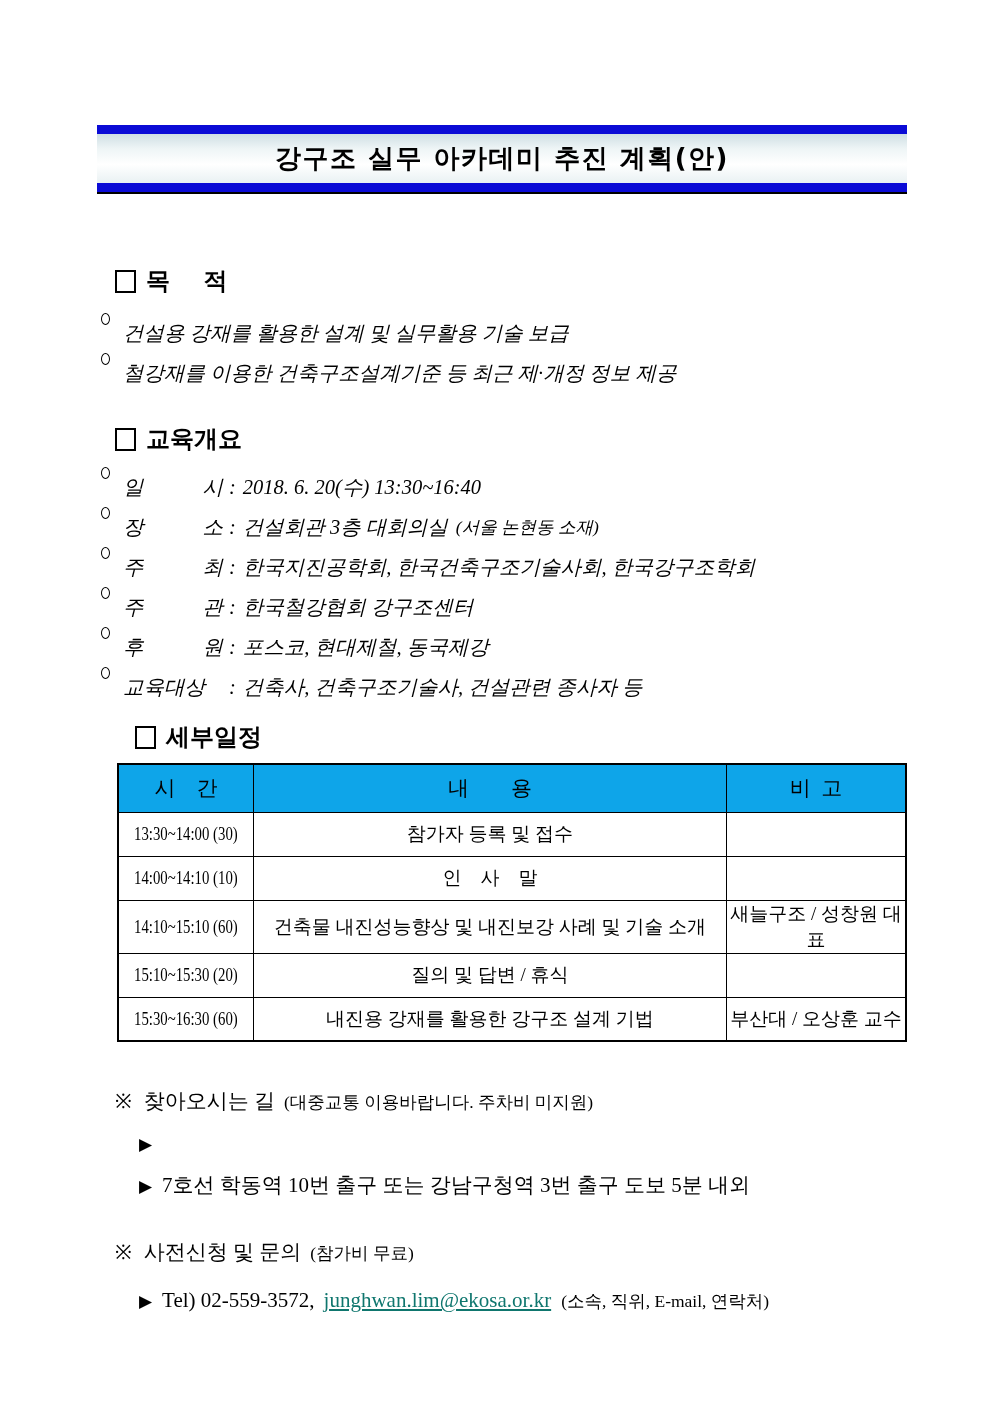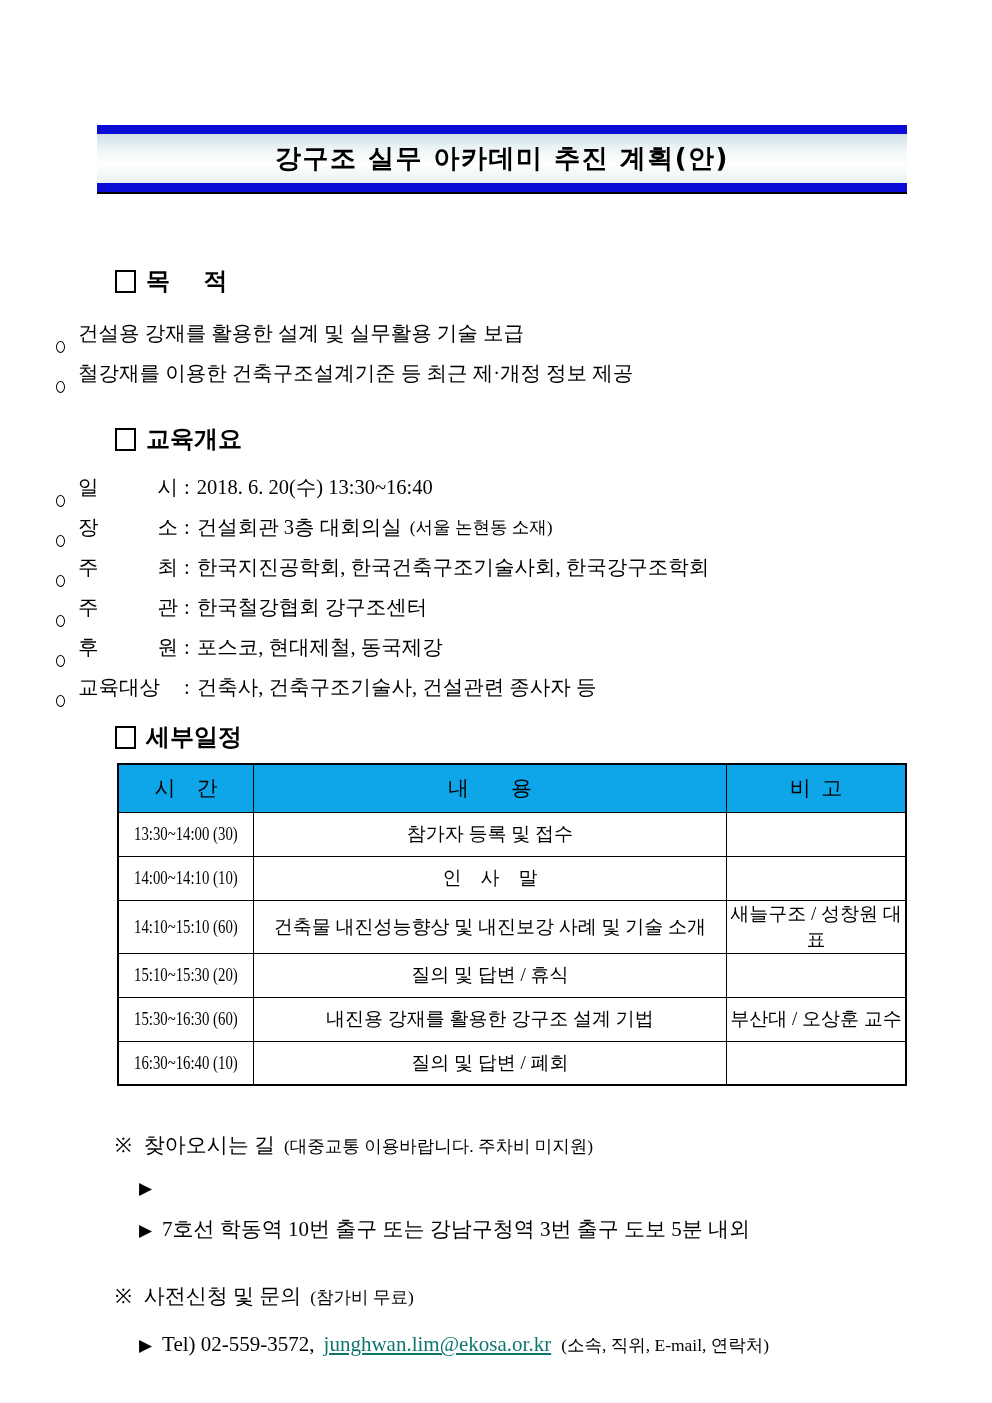--- a/index.html
+++ b/index.html
@@ -40,25 +40,26 @@
   .sq {
     width:21px; height:23px;
     border:2px solid #000;
     display:inline-block;
     margin-right:10px;
     flex:0 0 auto;
   }
 
   
   .bullet-line {
-    padding-left:56px;
+    padding-left:101px;
     font-size:20.5px;
     line-height:40px;
-    display:flex; align-items:flex-end;
+    display:flex; align-items:flex-start;
     white-space:pre-wrap;
+    font-style:italic;
   }
   .ring {
     width:9px; height:12px;
     border:1.5px solid #000; border-radius:50%;
     display:inline-block;
     margin-right:13px;
     flex:0 0 auto;
   }
   .jlabel {
     display:inline-block;
@@ -164,21 +165,21 @@
       <span class="ring"></span><span class="jlabel">주 관</span><span class="colon">:</span><span>한국철강협회 강구조센터</span>
     </div>
     <div class="bullet-line">
       <span class="ring"></span><span class="jlabel">후 원</span><span class="colon">:</span><span>포스코, 현대제철, 동국제강</span>
     </div>
     <div class="bullet-line">
       <span class="ring"></span><span class="jlabel">교육대상</span><span class="colon">:</span><span>건축사, 건축구조기술사, 건설관련 종사자 등</span>
     </div>
   </div>
 
-  <div class="sec-head" style="margin-top:14px;">
+  <div class="sec-head" style="margin-top:14px;margin-left:20px;">
     <span class="sq"></span><span>세부일정</span>
   </div>
 
   <table class="schedule">
     <colgroup>
       <col style="width:17.2%">
         <col style="width:60%">
         <col style="width:22.8%">
     </colgroup>
     <thead>
@@ -207,25 +208,20 @@
       <tr>
         <td class="time-cell"><span>15:10~15:30 (20)</span></td>
         <td>질의 및 답변 / 휴식</td>
         <td class="remark-cell"></td>
       </tr>
       <tr>
         <td class="time-cell"><span>15:30~16:30 (60)</span></td>
         <td>내진용 강재를 활용한 강구조 설계 기법</td>
         <td class="remark-cell">부산대 / 오상훈 교수</td>
       </tr>
-      <tr>
-        <td class="time-cell"><span>16:30~16:40 (10)</span></td>
-        <td>질의 및 답변 / 폐회</td>
-        <td class="remark-cell"></td>
-      </tr>
     </tbody>
   </table>
 
   <div class="note-head" style="margin-top:44px;">
     <span class="ref-mark">※</span><span>찾아오시는 길</span><span class="small-note">(대중교통 이용바랍니다. 주차비 미지원)</span>
   </div>
   <div style="margin-top:8px;">
     <div class="arrow-line">
       <span class="tri">▶</span>
     </div>

